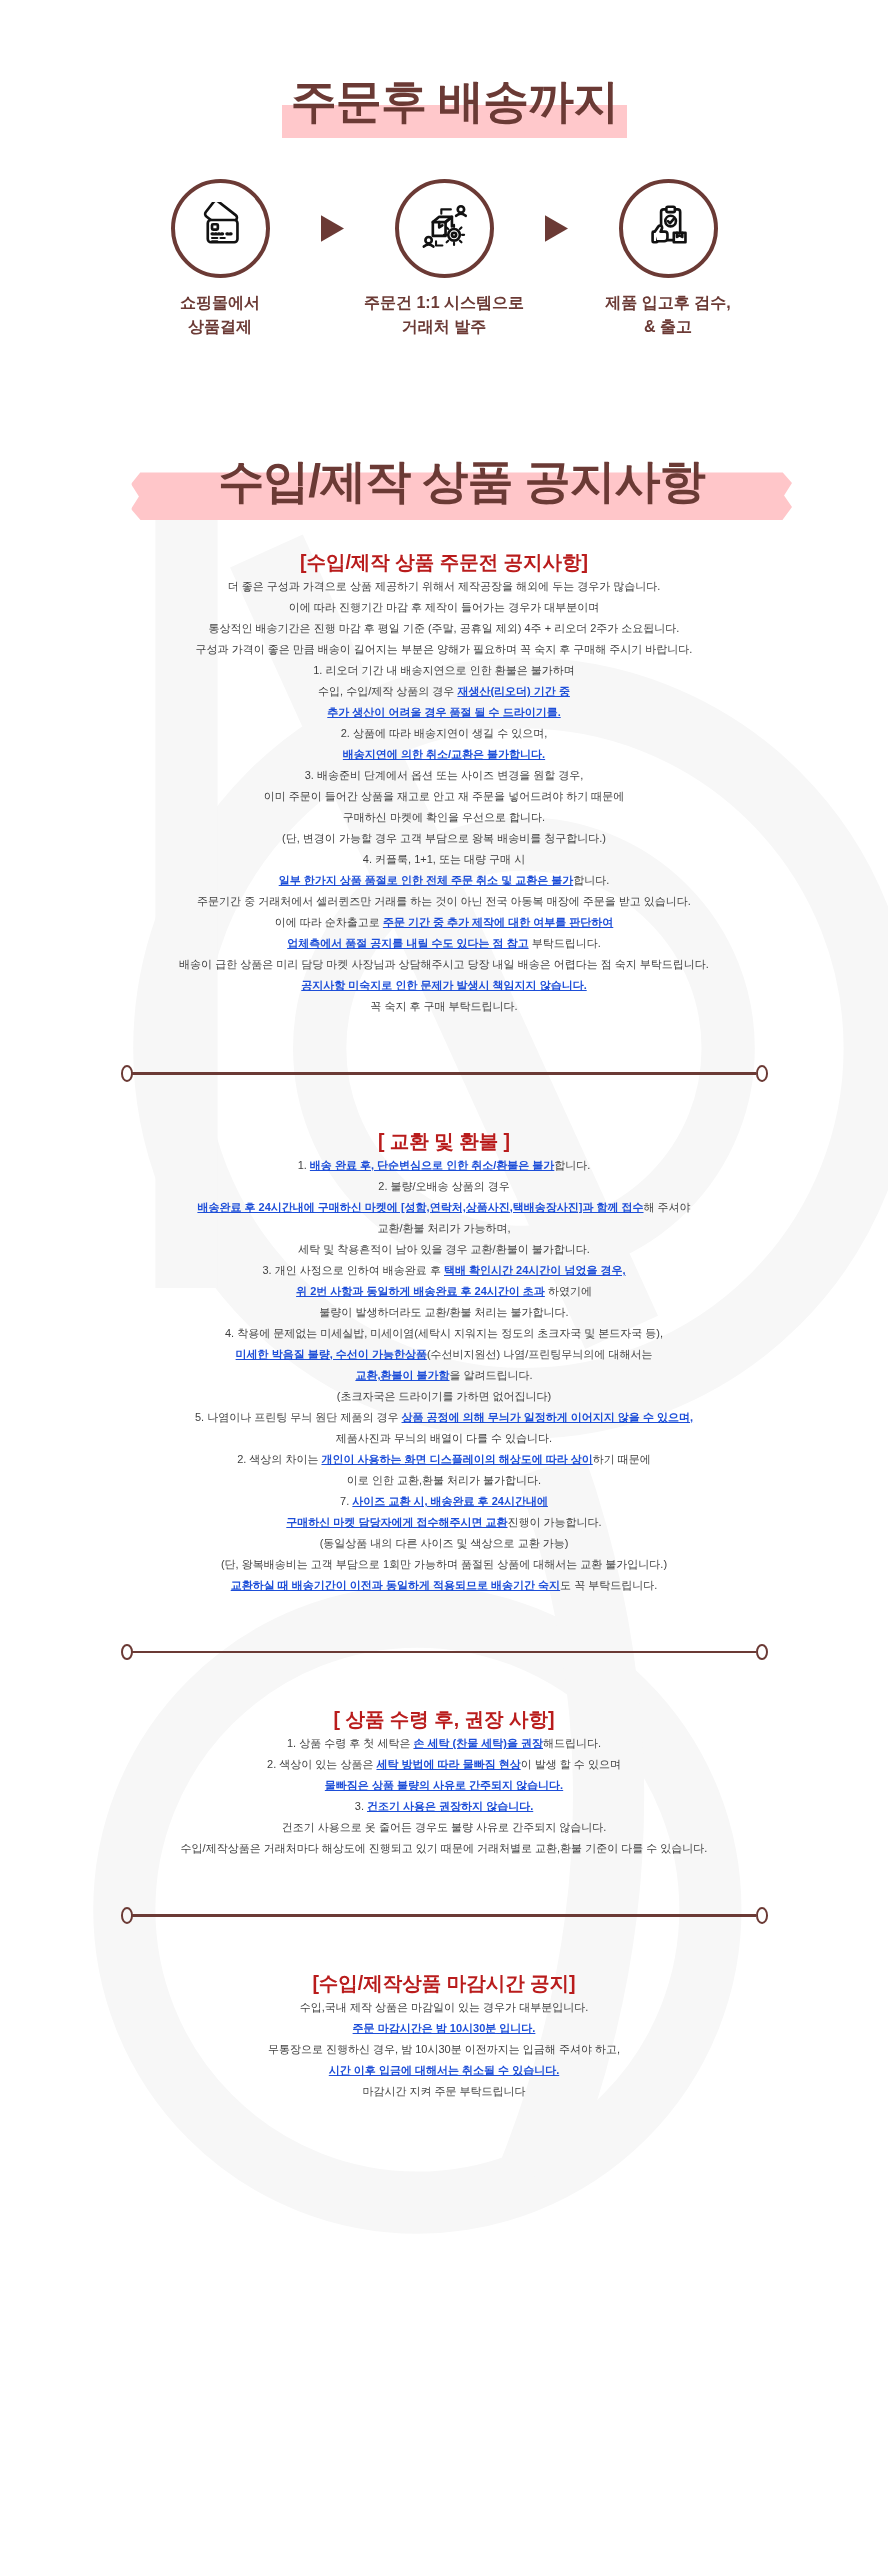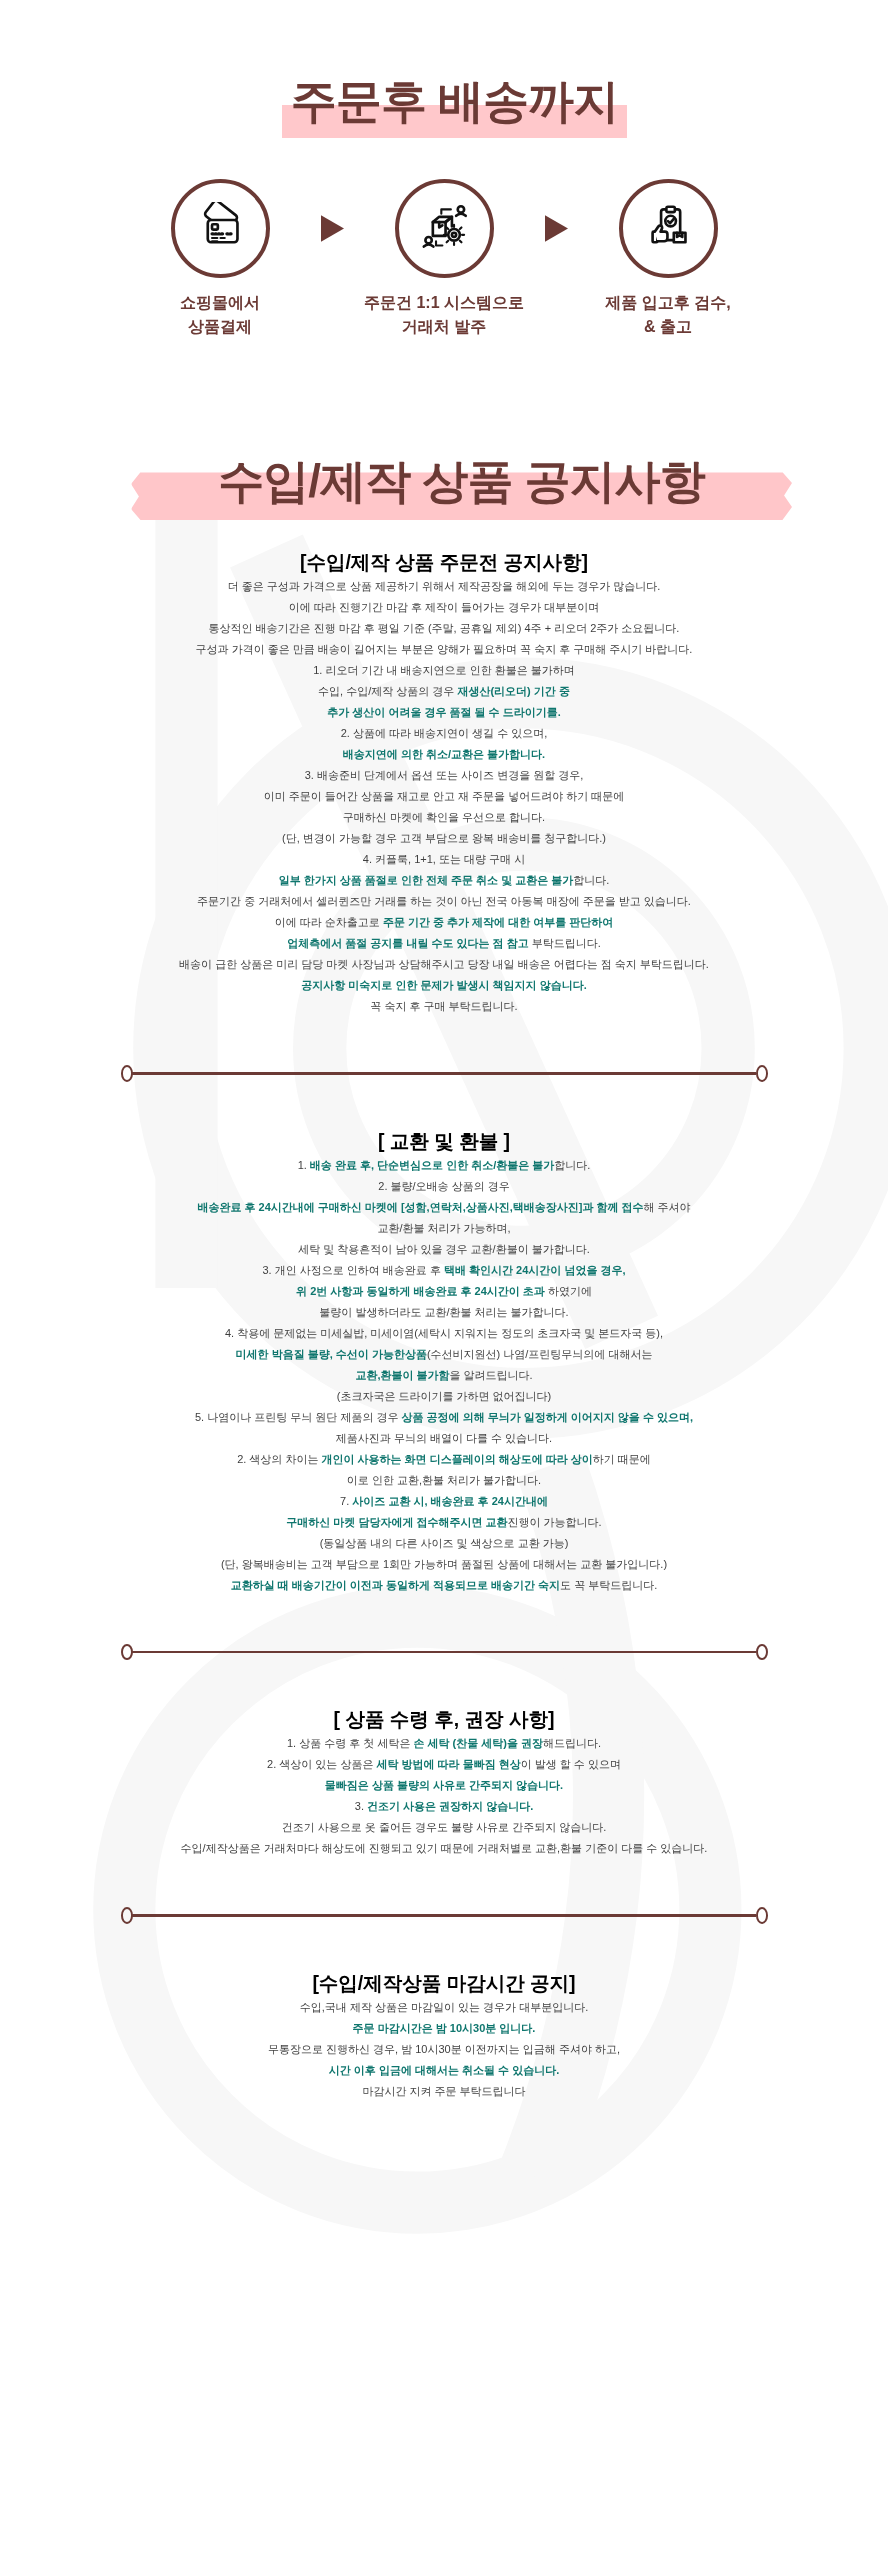--- a/index.html
+++ b/index.html
@@ -26,26 +26,26 @@
 
   
   .notice-banner-wrap{margin-top:117px;padding-left:35px;}
   .notice-banner{position:relative;display:inline-block;font-size:46px;font-weight:800;color:#6b3a35;letter-spacing:-0.9px;line-height:1.1;}
   .tape{position:absolute;left:50%;transform:translateX(-50%);bottom:-14px;width:661px;height:48px;background:#ffc6c9;
         clip-path:polygon(1.4% 0%,98.6% 0%,100% 22%,98.8% 48%,100% 72%,98.5% 100%,1.5% 100%,0% 76%,1.2% 50%,0% 24%);}
   .notice-banner .txt{position:relative;z-index:1;}
 
   
   .sections{padding-bottom:80px;}
-  .sec-header{margin-top:46px;font-size:19.5px;font-weight:800;color:#000000;}
+  .sec-header{margin-top:46px;font-size:19.5px;font-weight:800;color:#b91c1c;}
   .notice-section:first-child .sec-header{margin-top:43px;}
   .block{margin-top:0;font-size:11px;color:#3e3e3e;line-height:21px;}
   .block:first-of-type{margin-top:18px;}
   .line{min-height:21px;}
-  .red{color:#0f766e;font-weight:700;}
+  .red{color:#1d4ed8;font-weight:700;text-decoration:underline;}
 
   
   .divider{display:flex;align-items:center;width:647px;margin:48px auto 0;}
   .divider .ring{width:8px;height:12.4px;border:2.7px solid #6b3a35;border-radius:50%;flex:0 0 auto;}
   .divider .bar{flex:1;height:2.7px;background:#6b3a35;margin:0 -0.9px;}
 </style>
 </head>
 <body>
 
 <div class="watermark">

